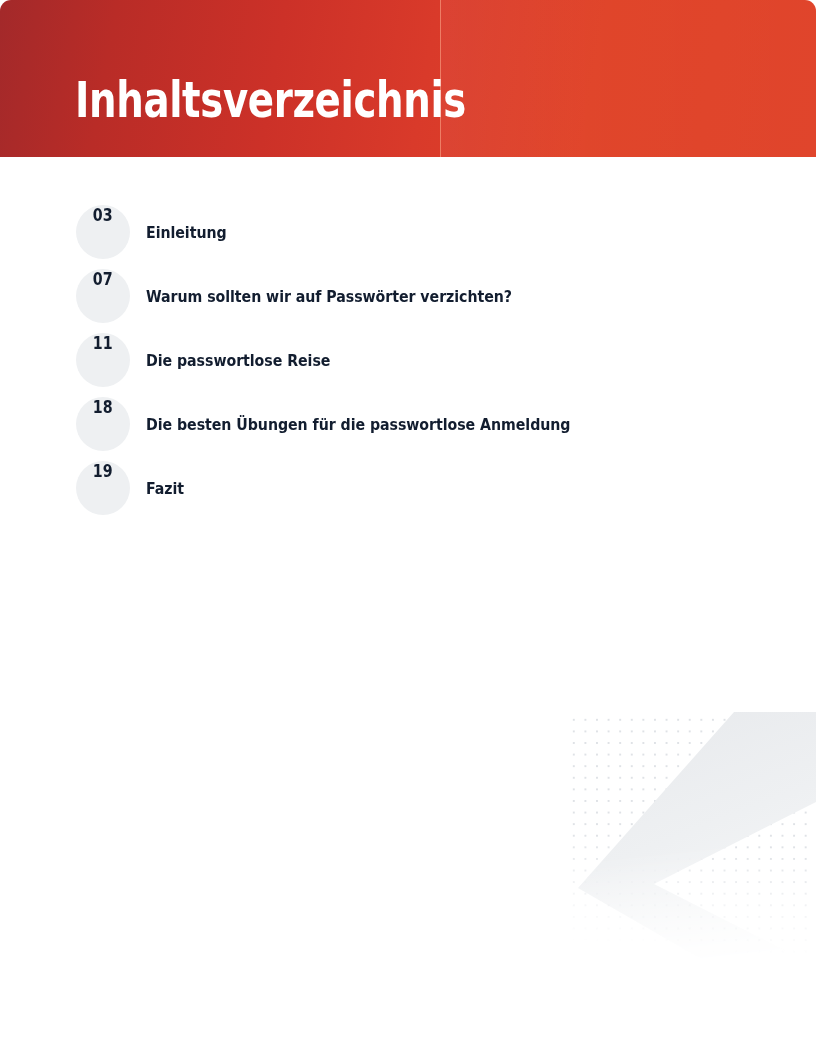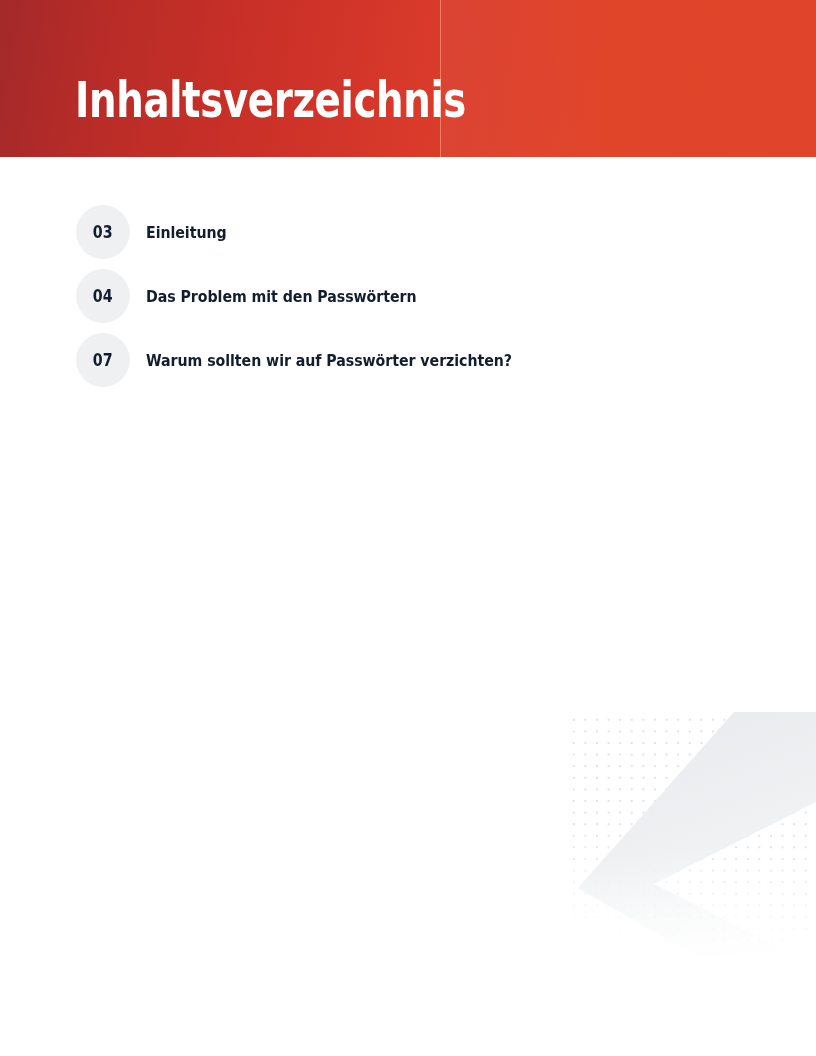--- a/index.html
+++ b/index.html
@@ -9,20 +9,21 @@
     background: #ffffff;
   }
 
   .page {
     position: relative;
     width: 816px;
     height: 1056px;
     background: #ffffff;
     overflow: hidden;
     font-family: "Liberation Sans", "DejaVu Sans", sans-serif;
+    border-radius: 11px;
   }
 
   
   .header-banner {
     position: absolute;
     left: 0;
     top: 0;
     width: 816px;
     height: 157px;
     background: linear-gradient(100deg,
@@ -124,21 +125,21 @@
 
   .toc-badge {
     position: relative;
     flex: 0 0 auto;
     margin-left: 76px;
     width: 54px;
     height: 54px;
     border-radius: 50%;
     background: #eef0f2;
     display: flex;
-    align-items: center;
+    align-items: flex-start;
     justify-content: center;
   }
 
   .toc-number {
     color: #121d2f;
     font-family: "DejaVu Sans Condensed", "Liberation Sans Narrow", "Liberation Sans", sans-serif;
     font-size: 17px;
     font-weight: 700;
     letter-spacing: 0.2px;
     transform: scaleX(0.93);
@@ -194,36 +195,48 @@
 
   <ul class="toc-list">
 
     <li class="toc-item">
       <span class="toc-badge">
         <span class="toc-number">03</span>
       </span>
       <span class="toc-label">Einleitung</span>
     </li>
 
-    <li class="toc-item">
-      <span class="toc-badge">
-        <span class="toc-number">04</span>
-      </span>
-      <span class="toc-label">Das Problem mit den Passwörtern</span>
-    </li>
 
 
     <li class="toc-item">
       <span class="toc-badge">
         <span class="toc-number">07</span>
       </span>
       <span class="toc-label">Warum sollten wir auf Passwörter verzichten?</span>
     </li>
 
 
 
-
-
-
+    <li class="toc-item">
+      <span class="toc-badge">
+        <span class="toc-number">11</span>
+      </span>
+      <span class="toc-label">Die passwortlose Reise</span>
+    </li>
+
+
+    <li class="toc-item">
+      <span class="toc-badge">
+        <span class="toc-number">18</span>
+      </span>
+      <span class="toc-label">Die besten Übungen für die passwortlose Anmeldung</span>
+    </li>
+
+    <li class="toc-item">
+      <span class="toc-badge">
+        <span class="toc-number">19</span>
+      </span>
+      <span class="toc-label">Fazit</span>
+    </li>
 
   </ul>
 
 </div>
 
 </body></html>

